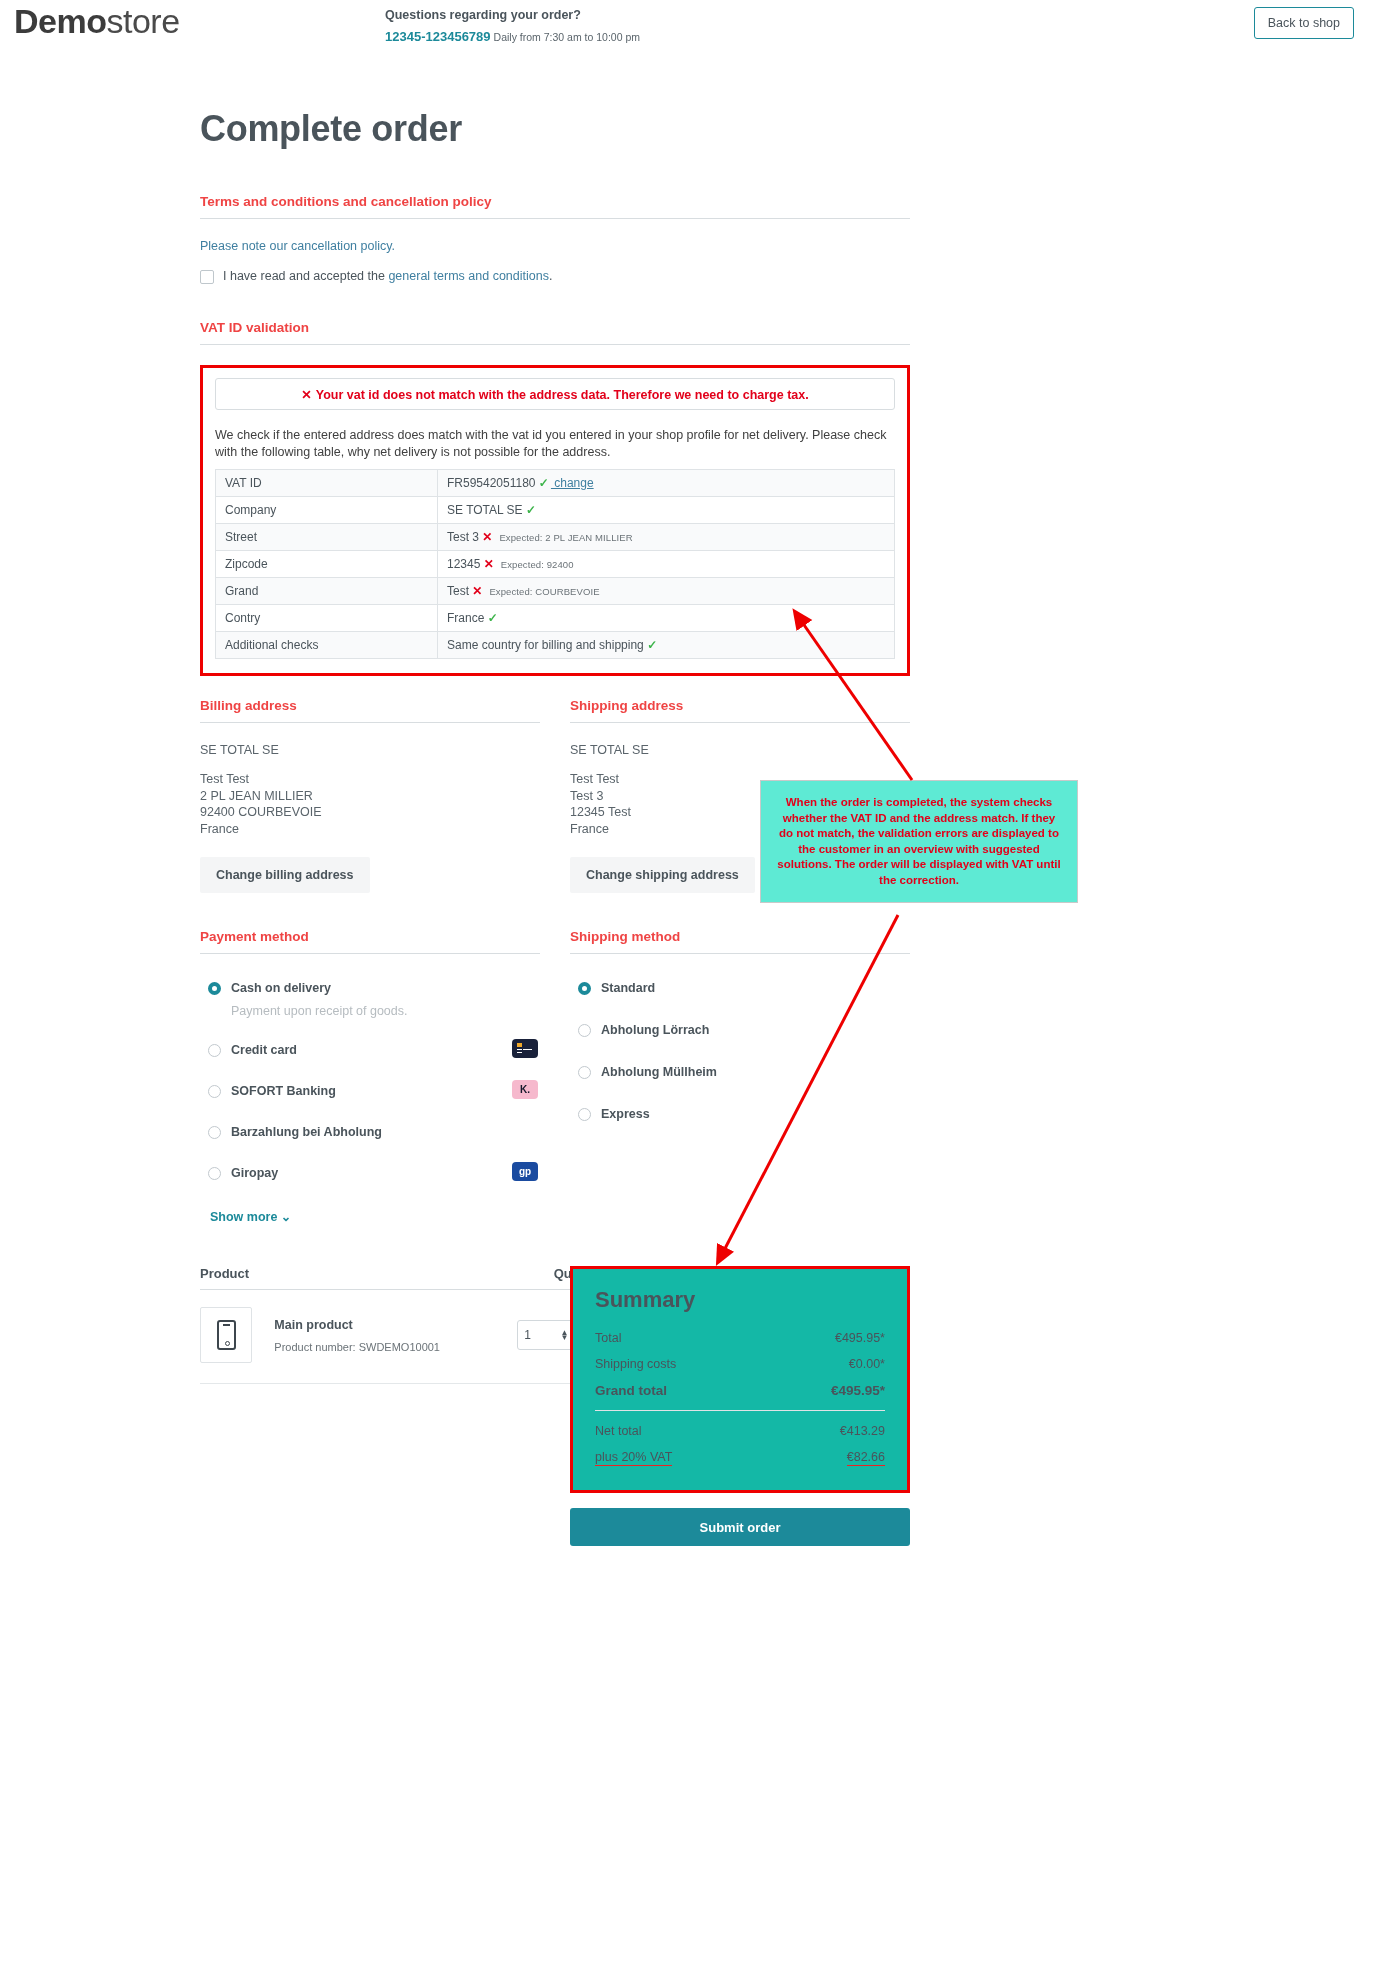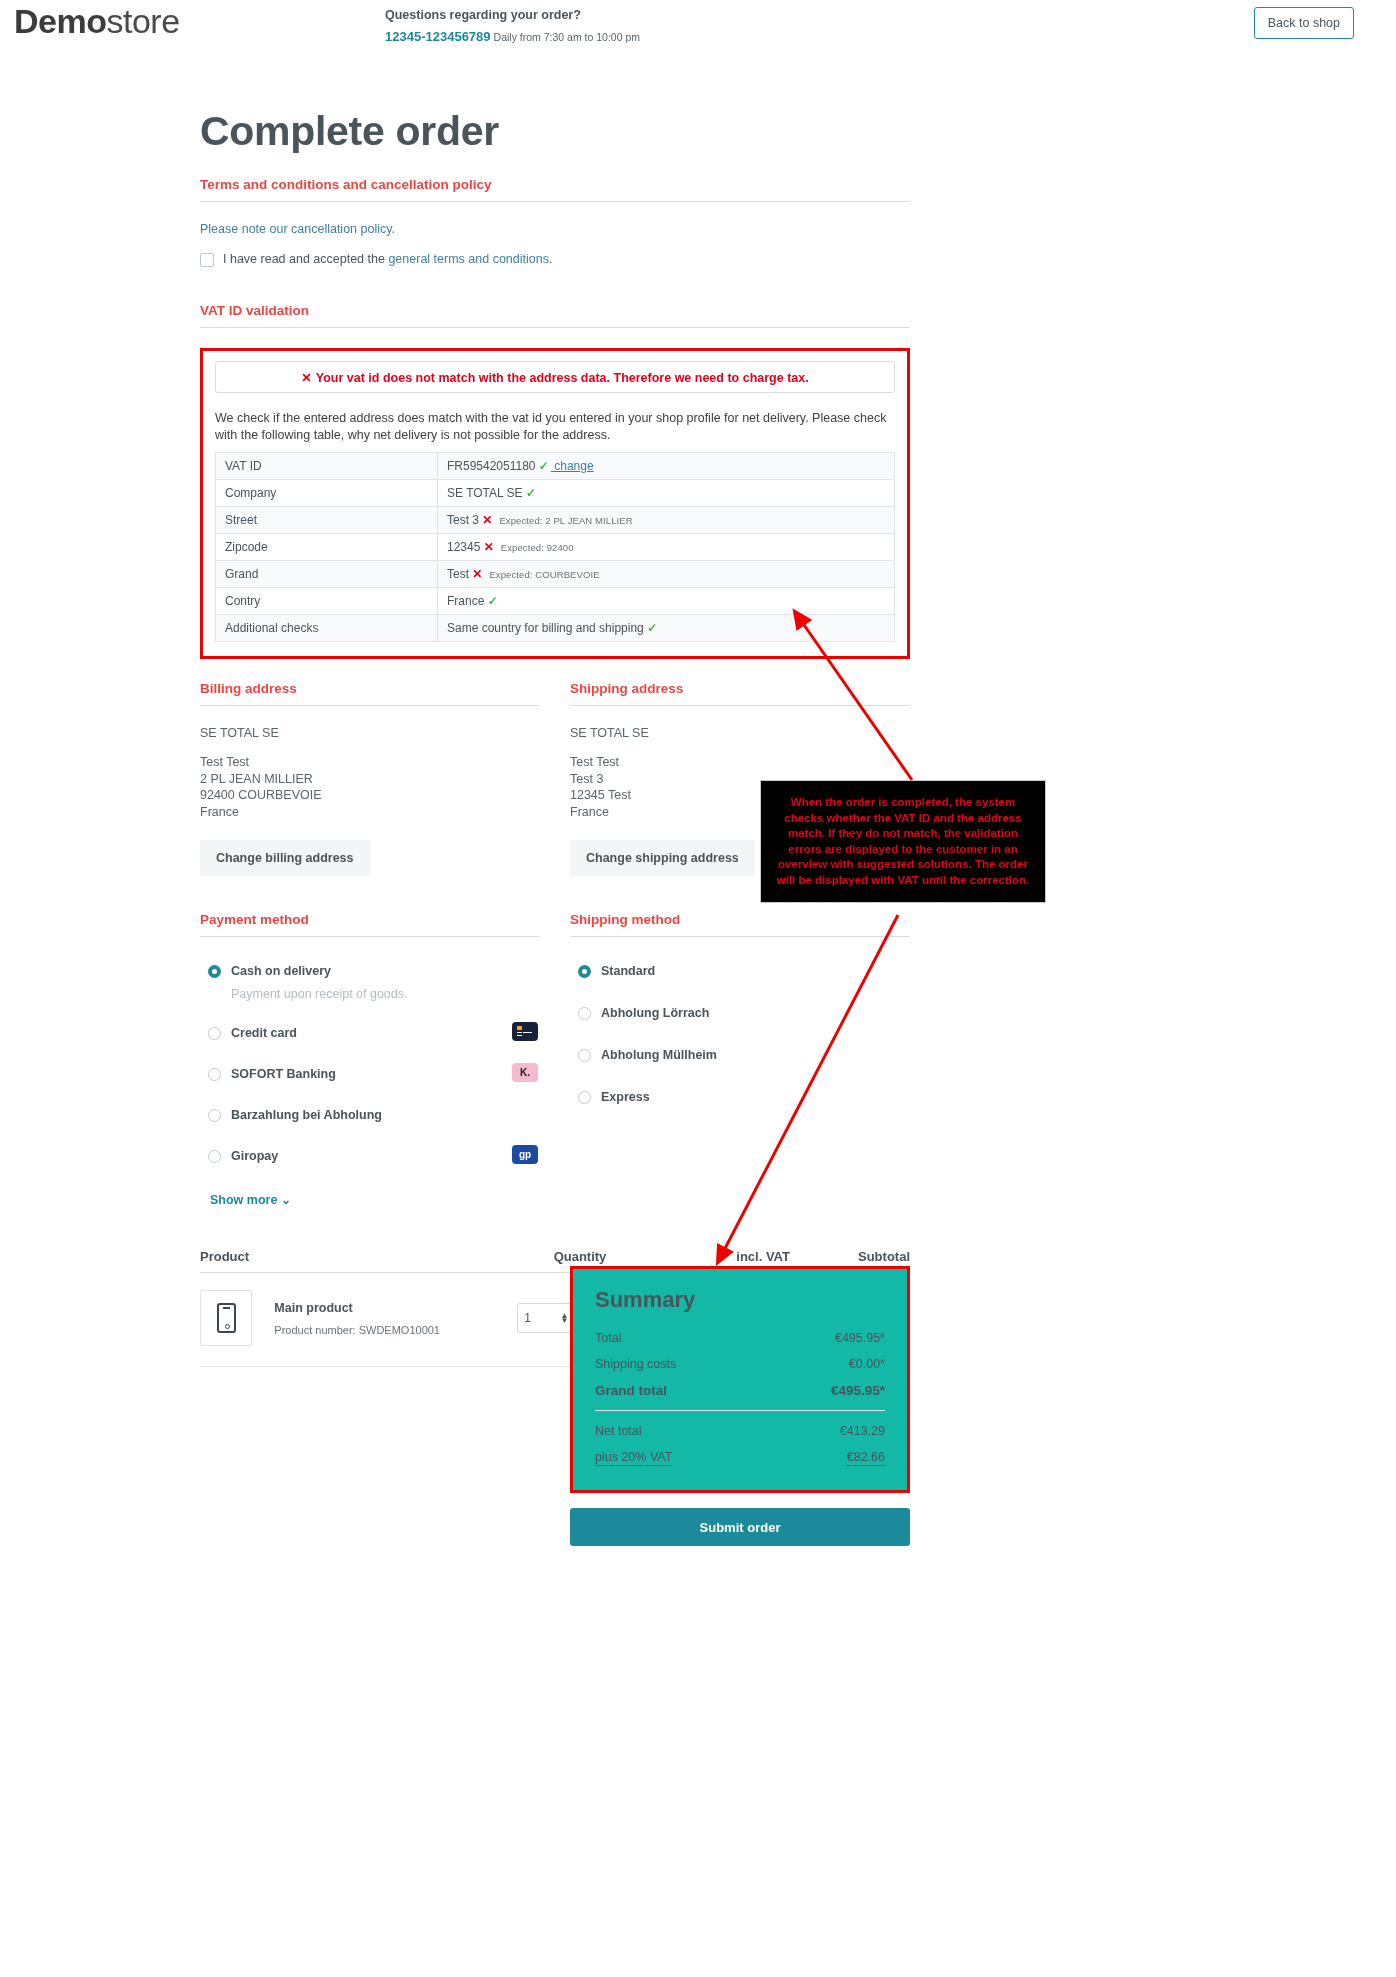--- a/index.html
+++ b/index.html
@@ -33,21 +33,21 @@
     position:absolute; right:42px; top:7px;
     border:1px solid #1c8a9a; background:#fff; color:#4a545b;
     font-size:12.5px; padding:8px 13px; border-radius:3px; cursor:pointer;
     font-family:"Liberation Sans", sans-serif;
   }
 
   
   .content { position:absolute; left:200px; top:108px; width:710px; }
 
   h1.page-title {
-    font-size:41px; font-weight:bold; color:#4a545b; margin:0 0 22px 0;
+    font-size:36px; font-weight:bold; color:#4a545b; margin:0 0 44px 0;
     letter-spacing:-0.3px;
   }
 
   .section-head {
     font-size:13.5px; font-weight:bold; color:#ef4444;
     padding-bottom:9px; border-bottom:1px solid #d8dde0; margin-bottom:20px;
   }
 
   .link { color:#3f7fa0; text-decoration:none; }
 
@@ -199,22 +199,22 @@
 
   .submit-btn {
     position:absolute; left:570px; top:1508px; width:340px; height:38px;
     background:#1c8a9a; color:#fff; border:none; border-radius:3px;
     font-size:13px; font-weight:bold; cursor:pointer;
     font-family:"Liberation Sans", sans-serif;
   }
 
   
   .callout {
-    position:absolute; left:760px; top:780px; width:286px;
-    background:#000000; border:1px solid #c9c9c9;
+    position:absolute; left:760px; top:780px; width:318px;
+    background:#5eead4; border:1px solid #c9c9c9;
     padding:14px 15px; 
     font-size:11.5px; font-weight:bold; color:#e2001a; line-height:15.5px;
     text-align:center;
   }
   svg.arrows { position:absolute; left:0; top:0; width:1396px; height:1977px; pointer-events:none; }
 </style>
 </head>
 <body>
 
 <div class="header">

